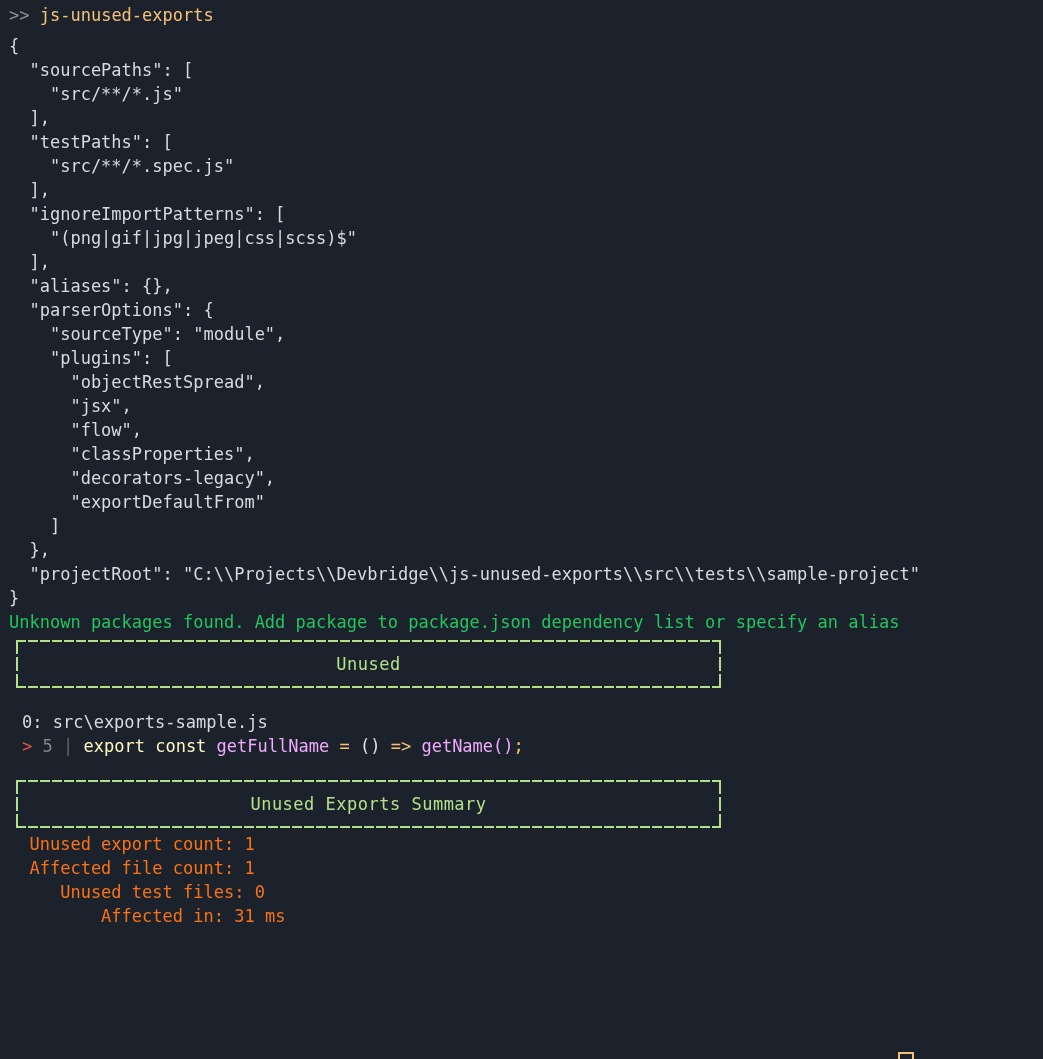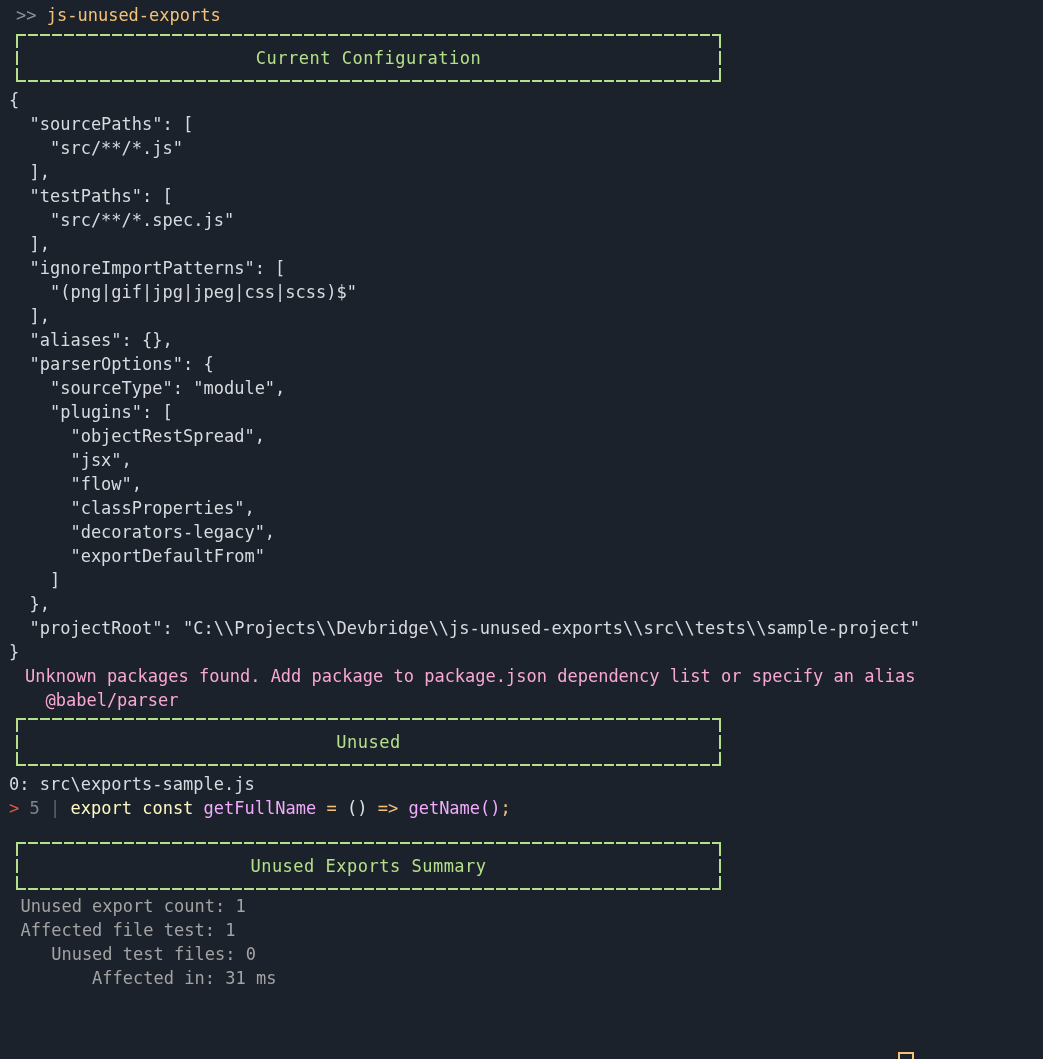--- a/index.html
+++ b/index.html
@@ -24,21 +24,21 @@
     box-sizing: border-box;
   }
   .line {
     white-space: pre;
     height: 24px;
     line-height: 24px;
   }
 
   
   .prompt-row {
-    padding-left: 16px;
+    padding-left: 9px;
     padding-top: 2px;
     height: 26px;
     line-height: 26px;
     white-space: pre;
   }
   .prompt-arrow { color: #8b949e; }
   .prompt-cmd   { color: #f6c177; }
 
   
   .banner {
@@ -81,40 +81,41 @@
     font-size: 17px;
     letter-spacing: 0.5px;
     white-space: pre;
   }
 
   
   .json-block { margin-top: 6px; }
   .json-block .line { color: #d7dbe0; padding-left: 9px; }
 
   
-  .warn { color: #f9a8d4; padding-left: 25px; white-space: pre; }
+  .warn { color: #22c55e; padding-left: 9px; white-space: pre; }
 
   
-  .report-block { margin-top: 6px; }
+  .report-block { margin-top: 22px; padding-left: 13px; }
   .file-line { color: #d7dbe0; padding-left: 9px; white-space: pre; }
   .code-line { padding-left: 9px; white-space: pre; }
   .tok-marker { color: #e45649; }
   .tok-lineno { color: #7d8590; }
   .tok-gutter { color: #5c6570; }
   .tok-keyword { color: #fef9c3; }
   .tok-ident   { color: #f0abfc; }
   .tok-op      { color: #f6c177; }
   .tok-punct   { color: #dfe3e8; }
   .tok-semi    { color: #f6c177; }
 
   
   .summary-block { margin-top: 4px; }
   .summary-line {
-    color: #a3a3a3;
+    color: #f97316;
     white-space: pre;
+    padding-left: 9px;
     height: 24px;
     line-height: 24px;
   }
 
   
   .cursor-artifact {
     position: absolute;
     left: 898px;
     top: 1052px;
     width: 16px;
@@ -124,27 +125,20 @@
     box-sizing: border-box;
   }
 </style>
 </head>
 <body>
 
 <div class="term">
 
   <div class="prompt-row"><span class="prompt-arrow">&gt;&gt;</span><span> </span><span class="prompt-cmd">js-unused-exports</span></div>
 
-  <div class="banner">
-    <div class="edge top"></div>
-    <div class="edge bottom"></div>
-    <div class="vedge left"></div>
-    <div class="vedge right"></div>
-    <div class="btitle">Current Configuration</div>
-  </div>
 
   <div class="json-block">
     <div class="line">{</div>
     <div class="line">  "sourcePaths": [</div>
     <div class="line">    "src/**/*.js"</div>
     <div class="line">  ],</div>
     <div class="line">  "testPaths": [</div>
     <div class="line">    "src/**/*.spec.js"</div>
     <div class="line">  ],</div>
     <div class="line">  "ignoreImportPatterns": [</div>
@@ -160,21 +154,20 @@
     <div class="line">      "classProperties",</div>
     <div class="line">      "decorators-legacy",</div>
     <div class="line">      "exportDefaultFrom"</div>
     <div class="line">    ]</div>
     <div class="line">  },</div>
     <div class="line">  "projectRoot": "C:\\Projects\\Devbridge\\js-unused-exports\\src\\tests\\sample-project"</div>
     <div class="line">}</div>
   </div>
 
   <div class="line warn">Unknown packages found. Add package to package.json dependency list or specify an alias</div>
-  <div class="line warn">  @babel/parser</div>
 
   <div class="banner">
     <div class="edge top"></div>
     <div class="edge bottom"></div>
     <div class="vedge left"></div>
     <div class="vedge right"></div>
     <div class="btitle">Unused</div>
   </div>
 
   <div class="report-block">
@@ -185,20 +178,20 @@
   <div class="banner" style="margin-top:22px;">
     <div class="edge top"></div>
     <div class="edge bottom"></div>
     <div class="vedge left"></div>
     <div class="vedge right"></div>
     <div class="btitle">Unused Exports Summary</div>
   </div>
 
   <div class="summary-block">
     <div class="summary-line"><span>  Unused export count:</span><span> </span><span>1</span></div>
-    <div class="summary-line"><span>  Affected file test:</span><span> </span><span>1</span></div>
+    <div class="summary-line"><span>  Affected file count:</span><span> </span><span>1</span></div>
     <div class="summary-line"><span>     Unused test files:</span><span> </span><span>0</span></div>
     <div class="summary-line"><span>         Affected in:</span><span> </span><span>31 ms</span></div>
   </div>
 
   <div class="cursor-artifact"></div>
 
 </div>
 
 </body></html>

